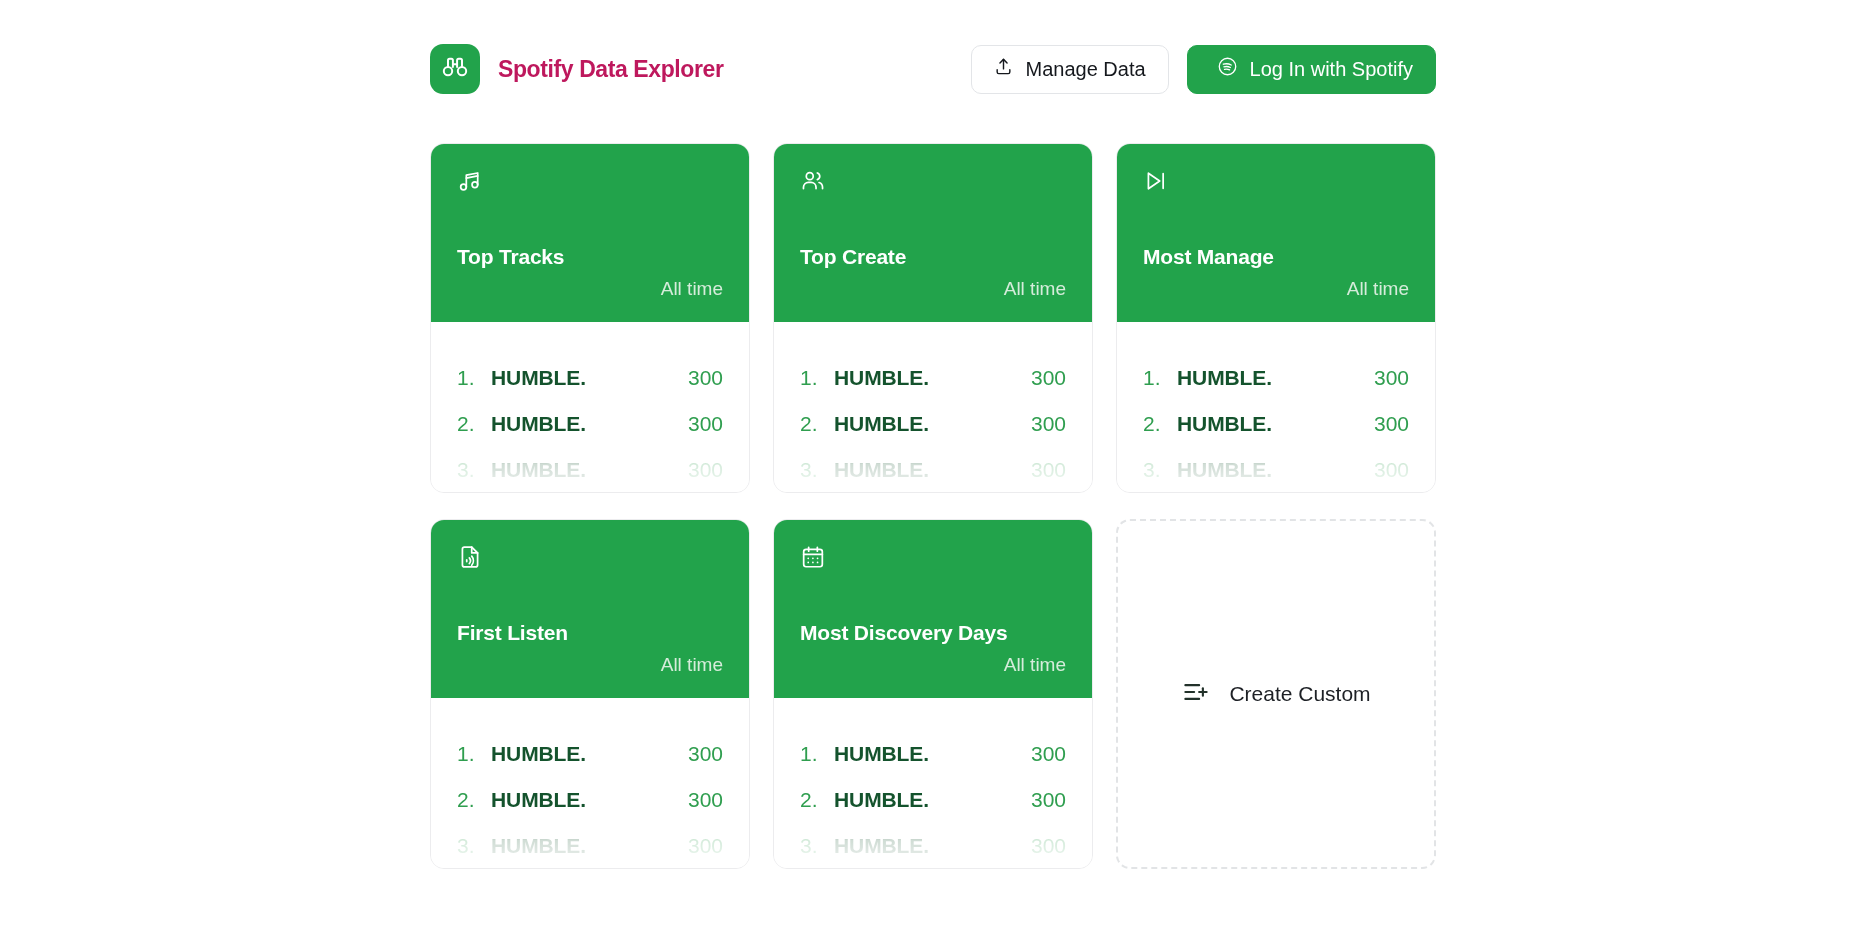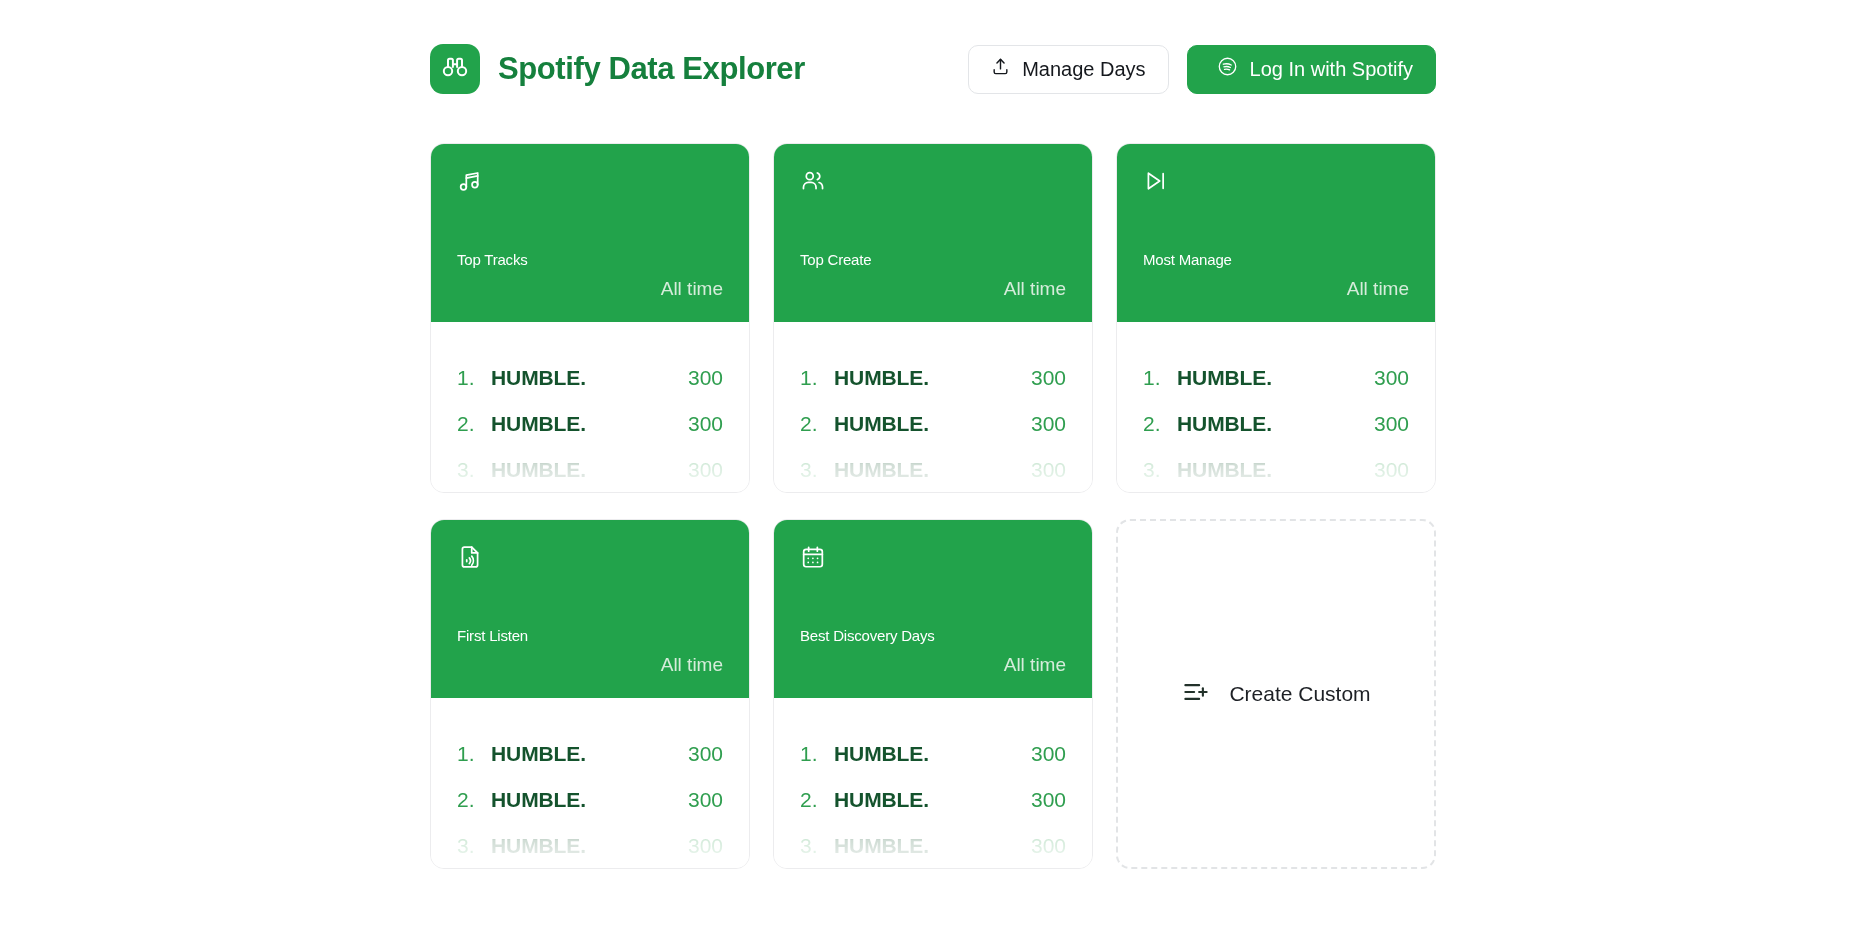--- a/index.html
+++ b/index.html
@@ -41,23 +41,23 @@
     height: 50px;
     border-radius: 13px;
     background: #22a34b;
     display: flex;
     align-items: center;
     justify-content: center;
     flex: none;
   }
 
   .brand-title {
-    font-size: 31px;
+    font-size: 23px;
     font-weight: bold;
-    color: #15803d;
+    color: #be185d;
     letter-spacing: -0.4px;
     white-space: nowrap;
   }
 
   .header-actions {
     margin-left: auto;
     display: flex;
     align-items: center;
     gap: 18px;
   }
@@ -120,22 +120,22 @@
 
   .card-icon {
     height: 34px;
     display: flex;
     align-items: flex-start;
   }
 
   .card-titles { margin-top: auto; }
 
   .card-title {
-    font-size: 15px;
-    font-weight: normal;
+    font-size: 21px;
+    font-weight: bold;
     color: #ffffff;
     letter-spacing: -0.2px;
     line-height: 1.2;
     white-space: nowrap;
   }
 
   .card-subtitle {
     font-size: 19px;
     color: #d6ecdb;
     line-height: 1.35;
@@ -234,21 +234,21 @@
     <div class="header-actions">
 
       <div class="btn btn-secondary">
         <span>
           <svg width="19" height="19" viewBox="0 0 24 24" fill="none" stroke="#15181d" stroke-width="1.8" stroke-linecap="round" stroke-linejoin="round">
             <path d="M12 15V3"></path>
             <path d="M7.5 7.5 12 3l4.5 4.5"></path>
             <path d="M4 16v3a2 2 0 0 0 2 2h12a2 2 0 0 0 2-2v-3"></path>
           </svg>
         </span>
-        <span>Manage Days</span>
+        <span>Manage Data</span>
       </div>
 
       <div class="btn btn-primary">
         <span>
           <svg width="21" height="21" viewBox="0 0 24 24" fill="none" stroke="#ffffff" stroke-width="1.5" stroke-linecap="round">
             <circle cx="12" cy="12" r="9.4"></circle>
             <path d="M7.2 9.4c3.1-.9 6.3-.6 9.1.9"></path>
             <path d="M7.9 12.4c2.5-.7 5.1-.5 7.4.8"></path>
             <path d="M8.6 15.2c2-.5 4-.3 5.8.7"></path>
           </svg>
@@ -425,21 +425,21 @@
         <div class="card-icon">
           <svg width="26" height="26" viewBox="0 0 24 24" fill="none" stroke="#ffffff" stroke-width="1.6" stroke-linecap="round" stroke-linejoin="round">
             <rect x="3.4" y="5" width="17.2" height="16" rx="2.2"></rect>
             <path d="M3.4 9.6h17.2"></path>
             <path d="M8 3.2v3.4"></path>
             <path d="M16 3.2v3.4"></path>
             <path d="M7.6 13.2h.01M11.9 13.2h.01M16.2 13.2h.01M7.6 17h.01M11.9 17h.01M16.2 17h.01"></path>
           </svg>
         </div>
         <div class="card-titles">
-          <div class="card-title">Best Discovery Days</div>
+          <div class="card-title">Most Discovery Days</div>
           <div class="card-subtitle">All time</div>
         </div>
       </div>
       <div class="card-list">
         <div class="list-row">
           <span class="row-rank">1.</span>
           <span class="row-label">HUMBLE.</span>
           <span class="row-value">300</span>
         </div>
         <div class="list-row">

